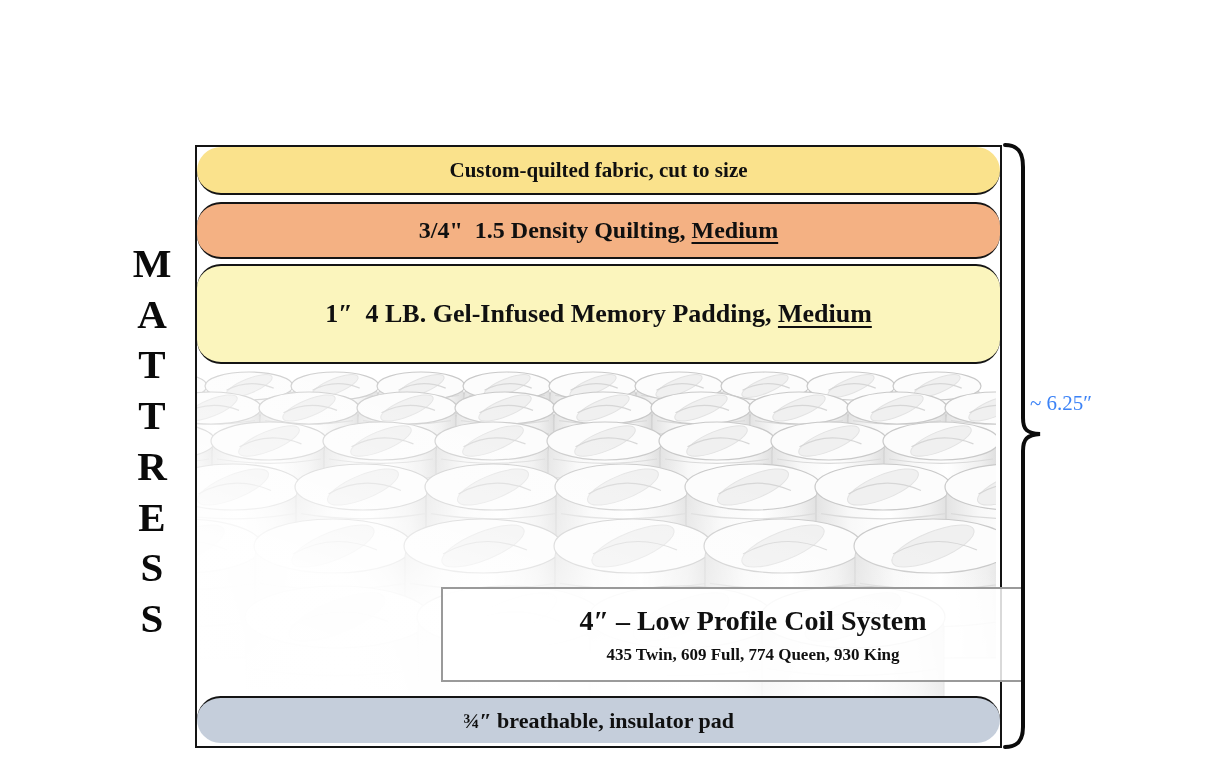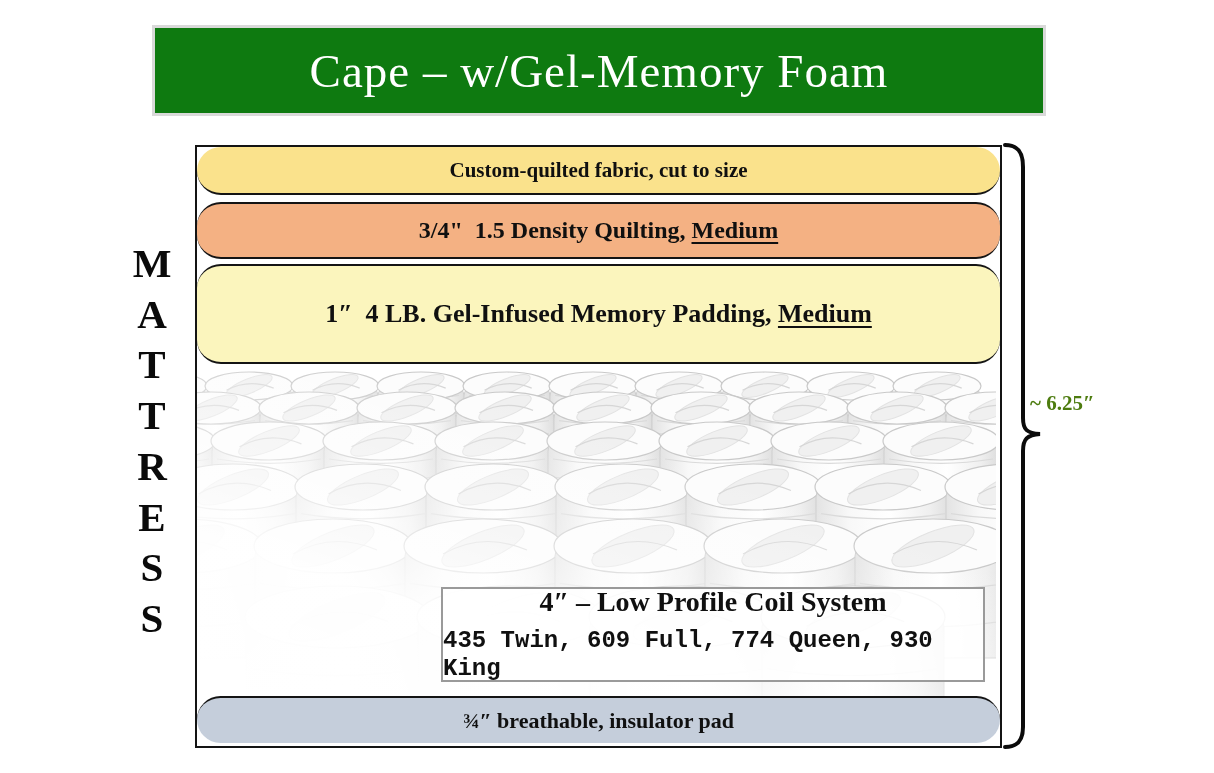--- a/index.html
+++ b/index.html
@@ -37,38 +37,35 @@
   #layer-memory{height:100px;border-top:2px solid #141414;border-bottom:2px solid #141414;font-size:26px;}
   #coil-section{height:332px;background:#ffffff;position:relative;}
   #coil-svg{position:absolute;left:0;top:0;}
   #layer-insulator{height:47px;border-top:2px solid #141414;font-size:22px;}
   .ul{text-decoration:underline;text-decoration-thickness:2px;text-underline-offset:4px;}
   
   #coil-box{
     position:absolute;left:244px;top:223px;width:540px;height:91px;
     background:rgba(255,255,255,0.84);border:2px solid #9a9a9a;
     display:flex;flex-direction:column;align-items:center;justify-content:center;
-    font-weight:bold;color:#101010;
+    font-weight:bold;color:#101010;padding-left:40px;
   }
   #coil-box .title{font-size:28px;line-height:1.2;}
-  #coil-box .counts{font-size:24px;line-height:1.2;margin-top:8px;font-family:Liberation Mono, monospace;}
+  #coil-box .counts{font-size:17px;line-height:1.2;margin-top:8px;}
   
   #brace{position:absolute;left:1000px;top:141px;}
   #measure{
-    position:absolute;left:1030px;top:391px;font-weight:bold;font-size:21px;white-space:nowrap;color:#4d7c0f;
+    position:absolute;left:1030px;top:391px;font-weight:normal;font-size:21px;white-space:nowrap;color:#3b82f6;
   }
 </style>
 </head>
 <body>
 
 <div id="stage">
 
-  <div id="banner" style="background-color: rgb(14, 122, 16);">
-    <span class="t">Cape – w/Gel-Memory Foam</span>
-  </div>
 
   <div id="side-label">
     <span>M</span>
     <span>A</span>
     <span>T</span>
     <span>T</span>
     <span>R</span>
     <span>E</span>
     <span>S</span>
     <span>S</span>

